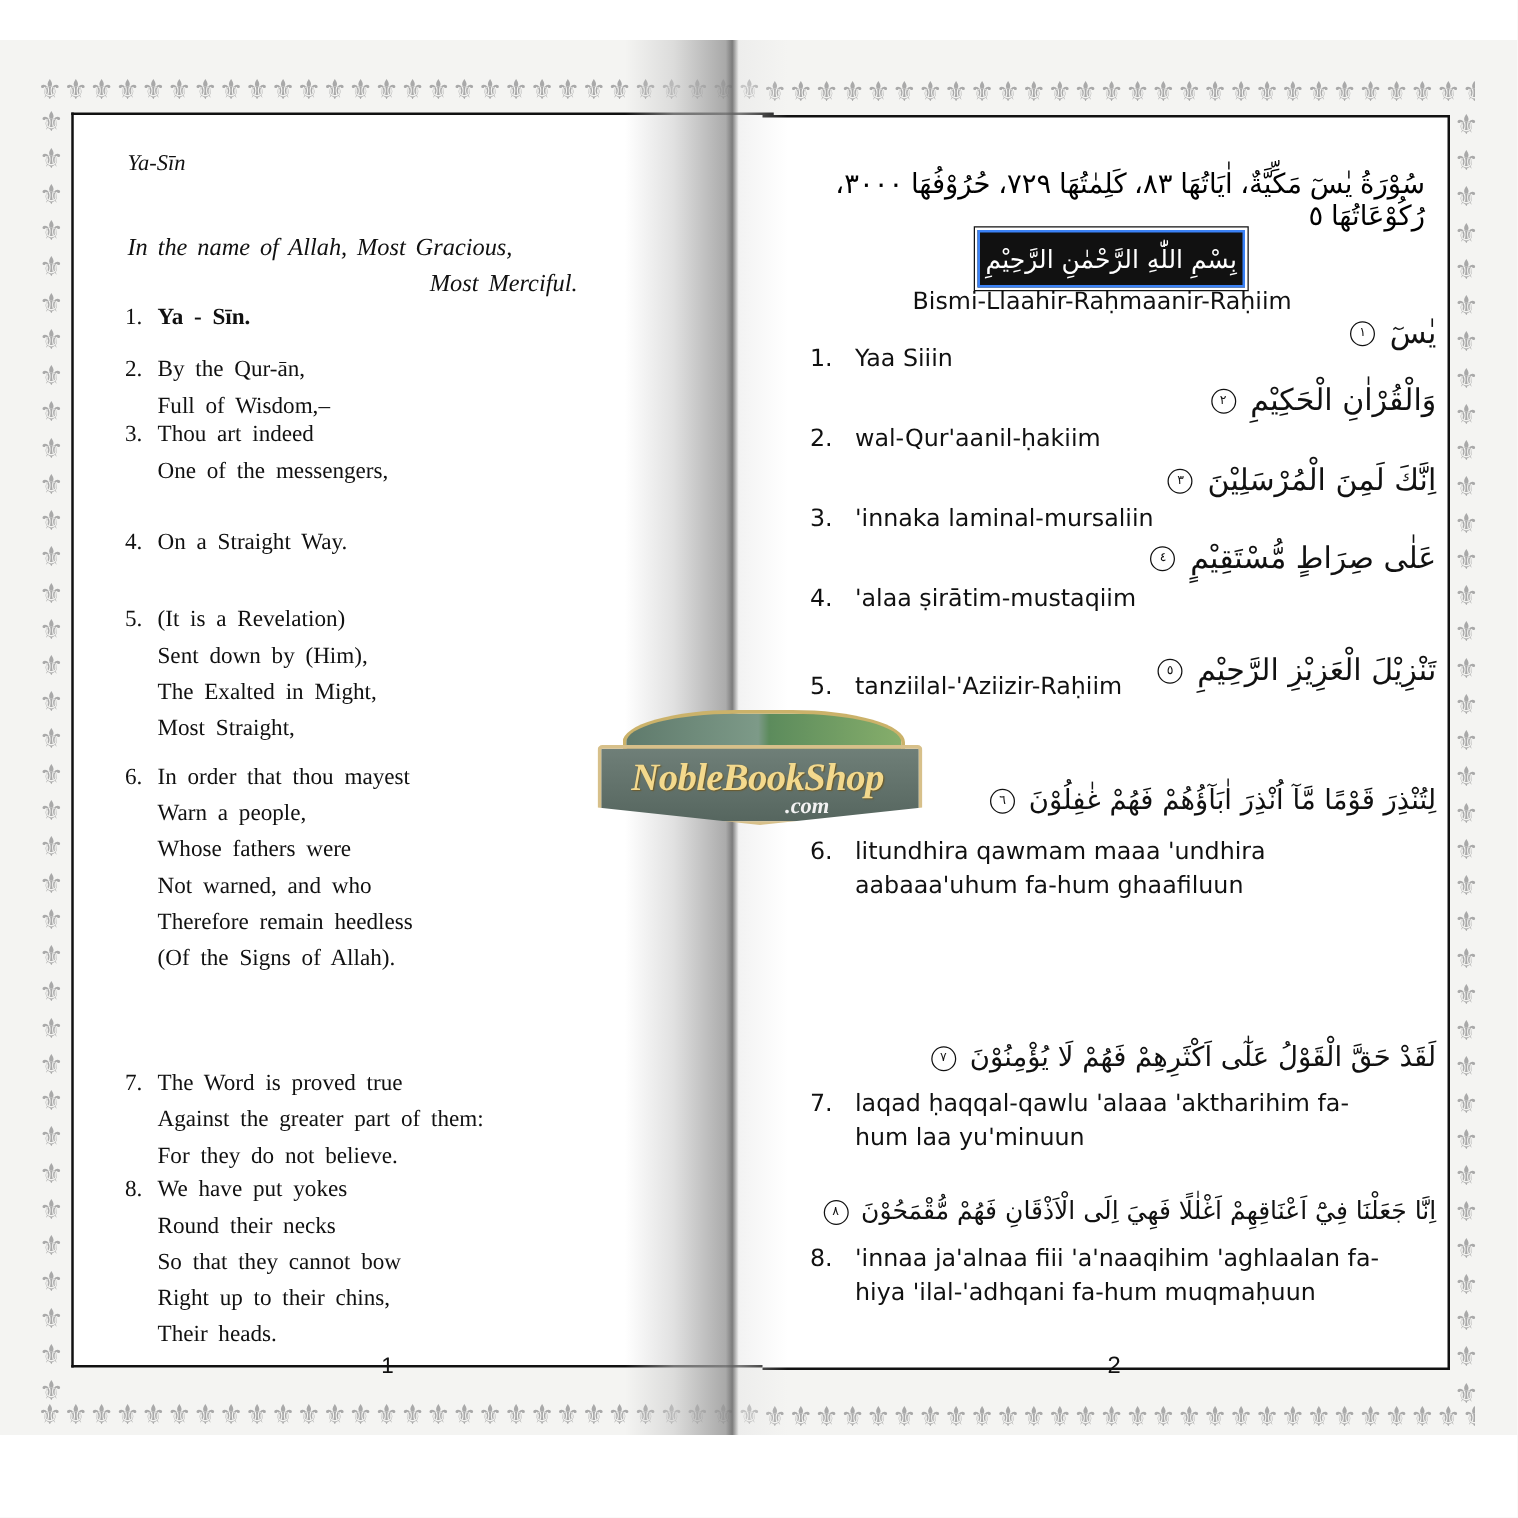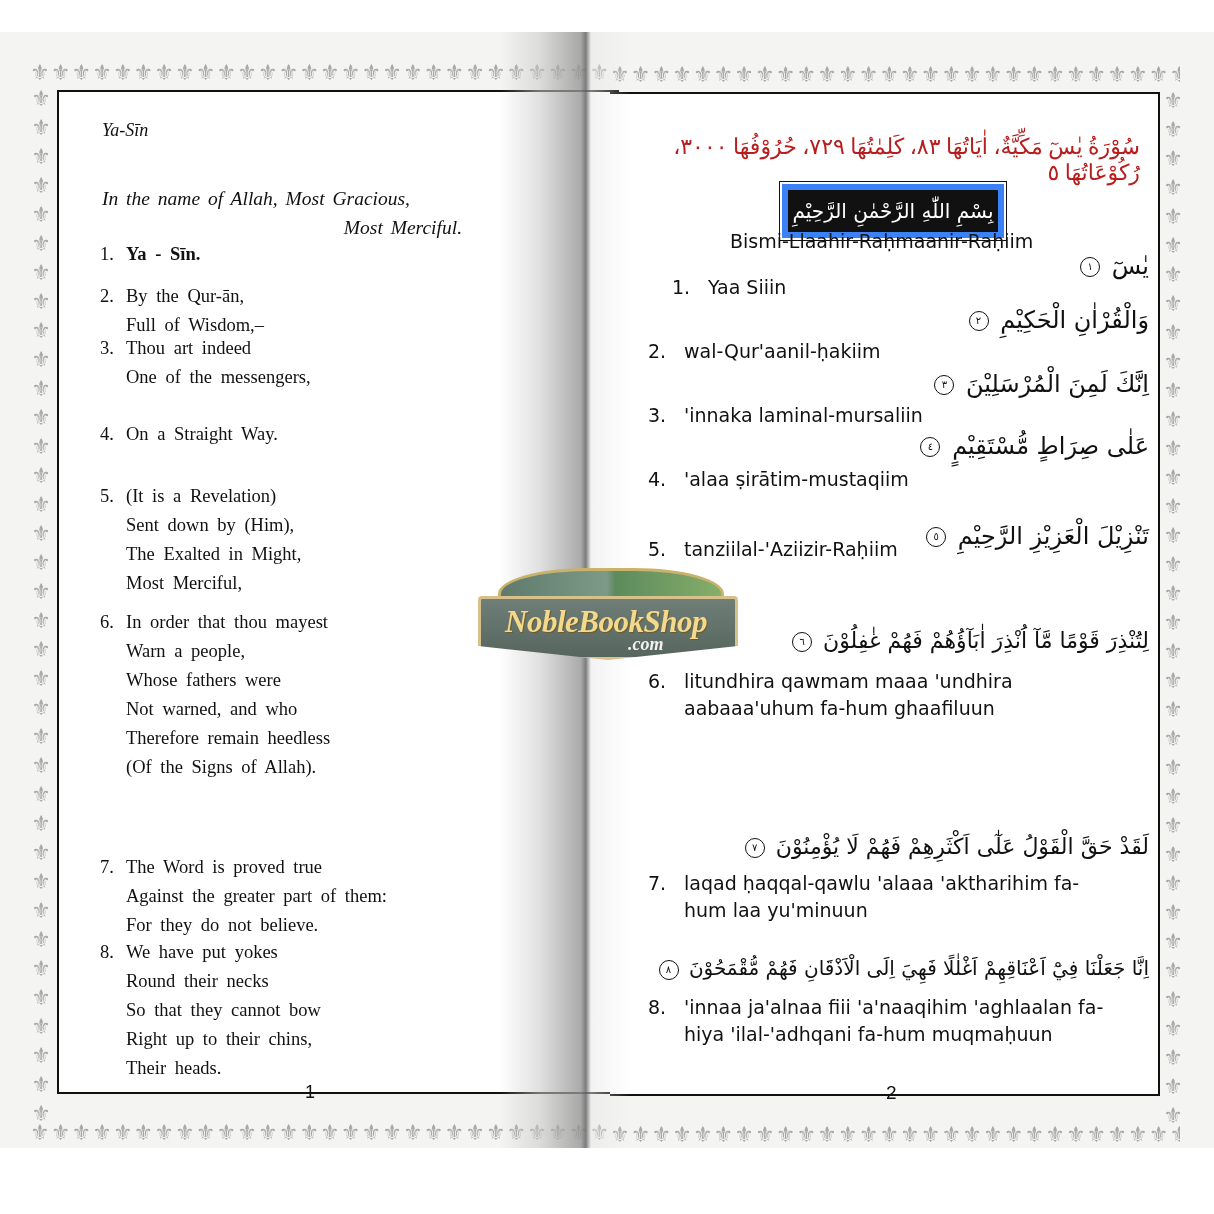--- a/index.html
+++ b/index.html
@@ -56,25 +56,25 @@
   .verse-en .num { display:inline-block; width:26px; }
   .verse-en .line { display:block; padding-left:26px; }
   .verse-en .line.first { padding-left:0; }
   .page-num-l {
     position:absolute; left:305px; top:1082px; font-family:"Liberation Sans", sans-serif; font-size:18px; color:#111;
   }
 
   
   .rp-header {
     position:absolute; left:640px; top:134px; width:500px; text-align:right;
-    font-family:Liberation Serif, serif; font-size:22px; color:#b91c1c; direction:rtl;
+    font-family:Liberation Sans, sans-serif; font-size:22px; color:#000000; direction:rtl;
   }
   .bism-box {
     position:absolute; left:782px; top:184px; width:210px; height:42px;
-    background:#111; color:#fff; border:6px solid #3b82f6; outline:1px solid #111; outline-offset:2px;
+    background:#111; color:#fff; border:2px solid #3b82f6; outline:1px solid #111; outline-offset:2px;
     font-family:"DejaVu Sans", sans-serif; font-size:20px; line-height:42px; text-align:center; direction:rtl;
   }
   .bism-translit {
     position:absolute; left:730px; top:230px; font-family:"DejaVu Sans", sans-serif;
     font-size:19px; color:#111;
   }
   .ar {
     position:absolute; right:65px; font-family:"DejaVu Sans", sans-serif; font-size:24px;
     color:#111; direction:rtl; text-align:right; white-space:nowrap;
   }
@@ -150,21 +150,21 @@
   <span class="line first"><span class="num">3.</span><span>Thou art indeed</span></span>
   <span class="line">One of the messengers,</span>
 </div>
 <div class="verse-en" style="top:420px;">
   <span class="line first"><span class="num">4.</span><span>On a Straight Way.</span></span>
 </div>
 <div class="verse-en" style="top:482px;">
   <span class="line first"><span class="num">5.</span><span>(It is a Revelation)</span></span>
   <span class="line">Sent down by (Him),</span>
   <span class="line">The Exalted in Might,</span>
-  <span class="line">Most Merciful,</span>
+  <span class="line">Most Straight,</span>
 </div>
 <div class="verse-en" style="top:608px;">
   <span class="line first"><span class="num">6.</span><span>In order that thou mayest</span></span>
   <span class="line">Warn a people,</span>
   <span class="line">Whose fathers were</span>
   <span class="line">Not warned,   and who</span>
   <span class="line">Therefore remain heedless</span>
   <span class="line">(Of the Signs of Allah).</span>
 </div>
 <div class="verse-en" style="top:853px;">
@@ -179,21 +179,21 @@
   <span class="line">Right up to their chins,</span>
   <span class="line">Their heads.</span>
 </div>
 <div class="page-num-l">1</div>
 
 <div class="rp-header">سُوْرَةُ يٰسٓ مَكِّيَّةٌ، اٰيَاتُهَا ٨٣، كَلِمٰتُهَا ٧٢٩، حُرُوْفُهَا ٣٠٠٠، رُكُوْعَاتُهَا ٥</div>
 <div class="bism-box">بِسْمِ اللّٰهِ الرَّحْمٰنِ الرَّحِيْمِ</div>
 <div class="bism-translit">Bismi-Llaahir-Raḥmaanir-Raḥiim</div>
 
 <div class="ar" style="top:252px;"><span>يٰسٓ</span> <span class="ayah-mark">١</span></div>
-<div class="tr" style="top:274px;margin-left:24px;"><span class="num">1.</span><span>Yaa Siiin</span></div>
+<div class="tr" style="top:274px;"><span class="num">1.</span><span>Yaa Siiin</span></div>
 
 <div class="ar" style="top:306px;"><span>وَالْقُرْاٰنِ الْحَكِيْمِ</span> <span class="ayah-mark">٢</span></div>
 <div class="tr" style="top:338px;"><span class="num">2.</span><span>wal-Qur'aanil-ḥakiim</span></div>
 
 <div class="ar" style="top:370px;"><span>اِنَّكَ لَمِنَ الْمُرْسَلِيْنَ</span> <span class="ayah-mark">٣</span></div>
 <div class="tr" style="top:402px;"><span class="num">3.</span><span>'innaka laminal-mursaliin</span></div>
 
 <div class="ar" style="top:432px;"><span>عَلٰى صِرَاطٍ مُّسْتَقِيْمٍ</span> <span class="ayah-mark">٤</span></div>
 <div class="tr" style="top:466px;"><span class="num">4.</span><span>'alaa ṣirātim-mustaqiim</span></div>
 

